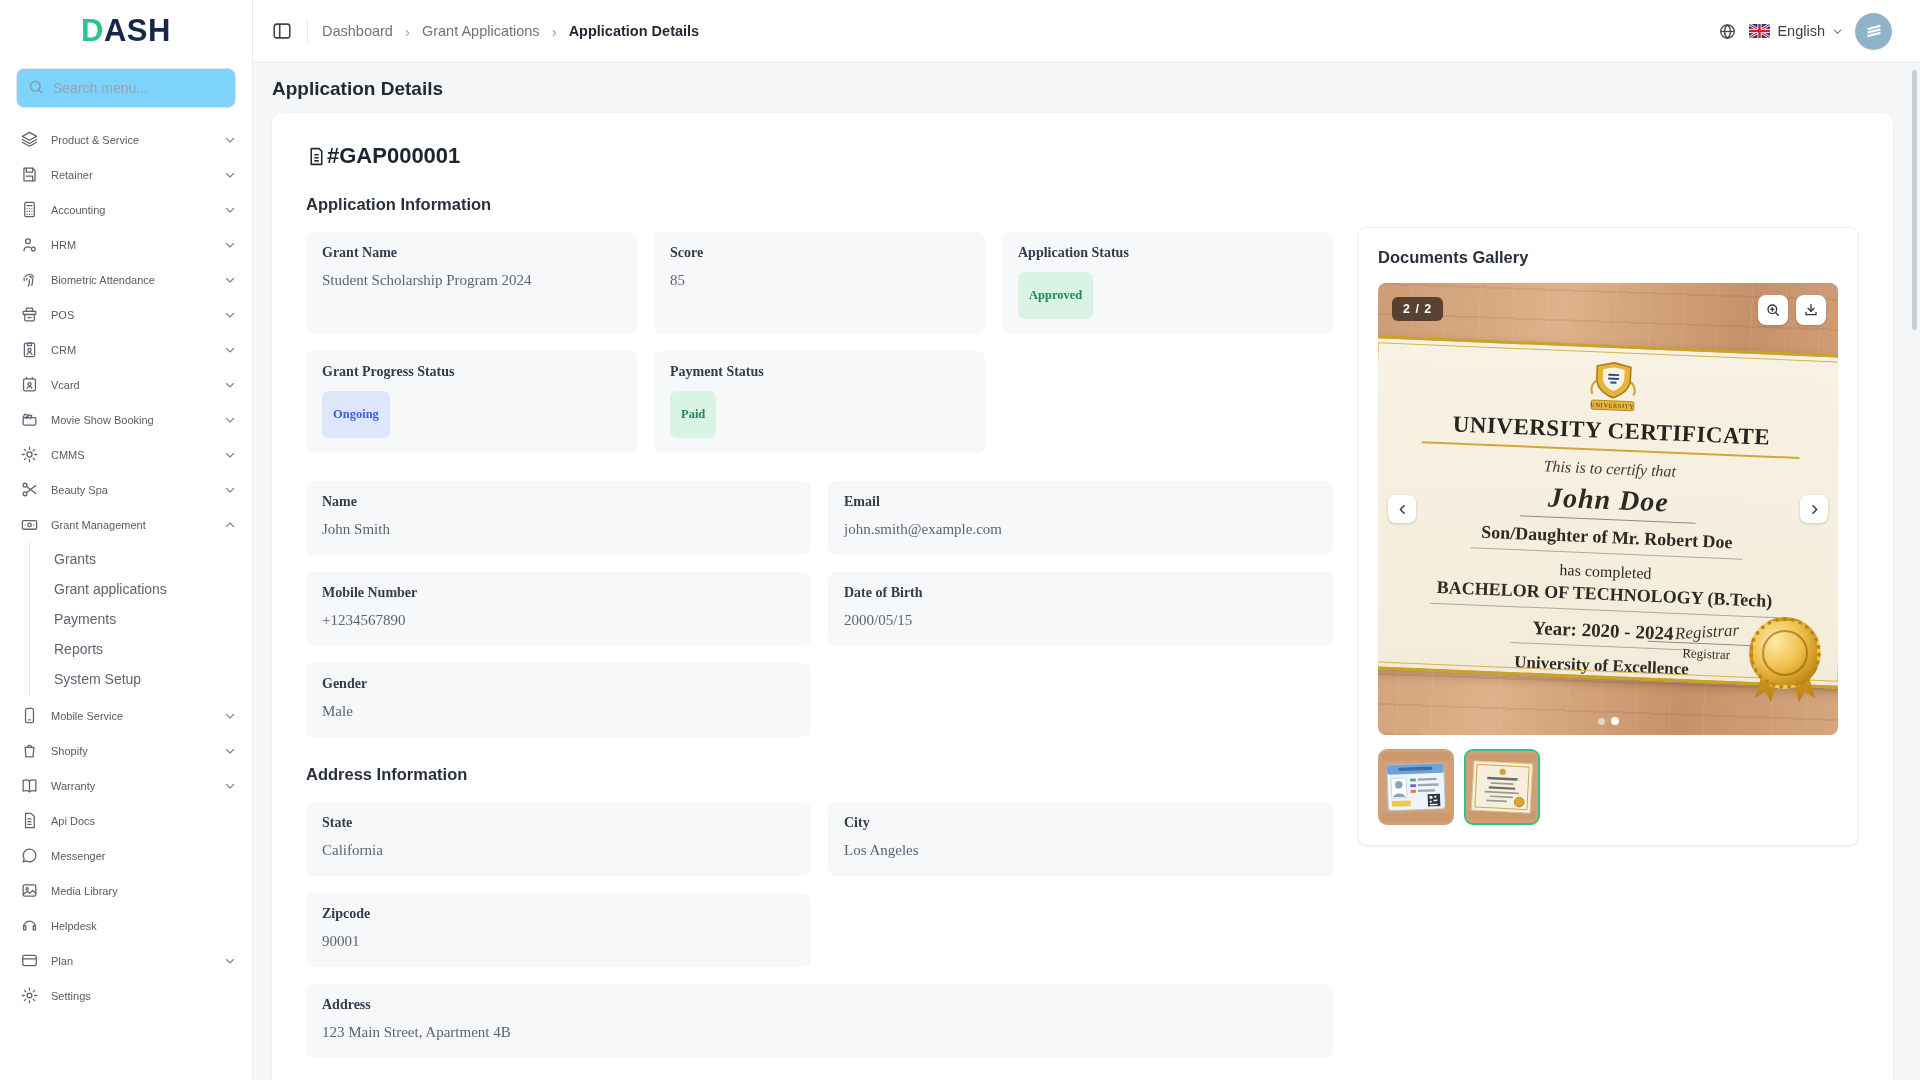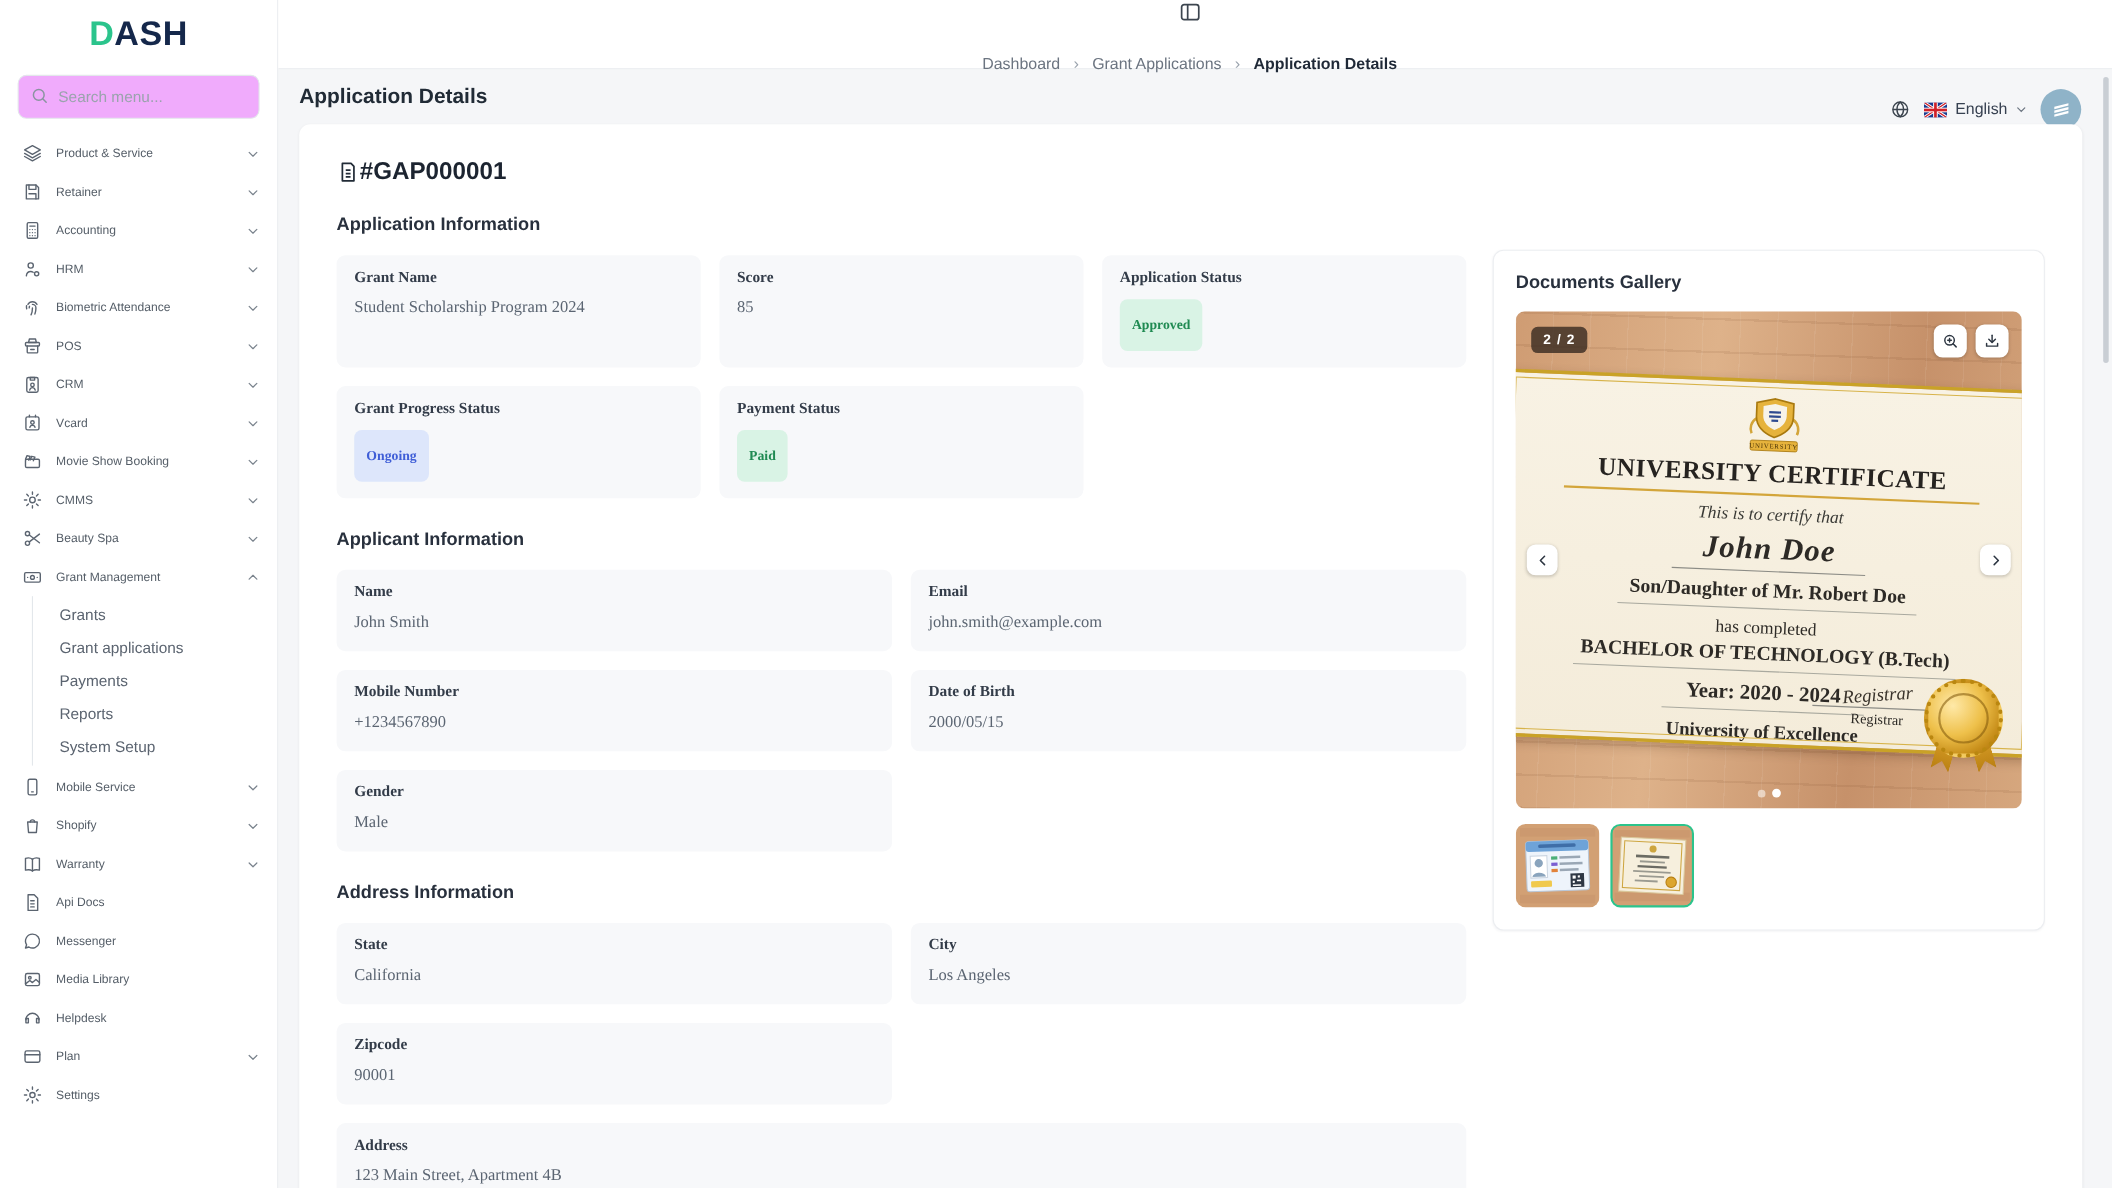--- a/index.html
+++ b/index.html
@@ -9,37 +9,37 @@
 
   
   .sidebar { width:253px; min-width:253px; background:#fff; border-right:1px solid #e9ebef;
     height:100%; overflow:hidden; }
   .logo { height:62px; display:flex; align-items:center; justify-content:center;
     font-size:31px; font-weight:800; letter-spacing:.5px; }
   .logo .d { color:#2bc48c; }
   .logo .rest { color:#15284b; }
   .searchwrap { margin:6px 16px 12px; position:relative; }
   .searchwrap input { width:100%; height:40px; border:1px solid #e3e7eb; border-radius:8px;
-    padding:0 12px 0 36px; font-size:14px; color:#4b5563; outline:none; background:#f0abfc; }
+    padding:0 12px 0 36px; font-size:14px; color:#4b5563; outline:none; background:#7dd3fc; }
   .searchwrap input::placeholder { color:#9aa3ad; }
   .searchwrap .sic { position:absolute; left:11px; top:10px; width:18px; height:18px; color:#8a94a0; }
   .menu { padding:2px 0 10px; }
   .mi { display:flex; align-items:center; gap:12px; padding:8px 16px 8px 20px; cursor:pointer;
     color:#545d67; font-size:11px; }
   .mi .ic { width:19px; height:19px; flex:0 0 19px; color:#5b6470; display:flex; }
   .mi .ml { flex:1; white-space:nowrap; overflow:hidden; text-overflow:ellipsis; }
   .mi .chev { width:12px; height:12px; color:#7a838d; display:flex; }
   .sub { margin:0 0 2px 29px; border-left:1px solid #e3e7eb; padding:2px 0 2px 16px; }
   .si { padding:7px 8px; font-size:14px; color:#5b6470; cursor:pointer; white-space:nowrap; }
   svg { display:block; width:100%; height:100%; }
 
   
   .main { flex:1; display:flex; flex-direction:column; min-width:0; position:relative; }
   .topbar { height:63px; background:#fff; border-bottom:1px solid #e9ebef;
-    display:flex; align-items:center; padding:0 28px 0 18px; gap:14px;flex-direction:column; }
+    display:flex; align-items:center; padding:0 28px 0 18px; gap:14px; }
   .tgl { width:22px; height:22px; color:#3c454f; cursor:pointer; }
   .vdiv { width:1px; height:22px; background:#e5e8ec; }
   .crumbs { display:flex; align-items:center; gap:12px; font-size:14.5px; color:#6b7480; }
   .crumbs .sep { color:#9aa3ad; font-size:15px; }
   .crumbs .link { cursor:pointer; }
   .crumbs .current { color:#1f2937; font-weight:600; }
   .tright { margin-left:auto; display:flex; align-items:center; gap:12px; }
   .globe { width:19px; height:19px; color:#3c454f; cursor:pointer; }
   .lang { display:flex; align-items:center; gap:7px; cursor:pointer; }
   .flag { width:21px; height:14px; border-radius:2px; overflow:hidden; }
@@ -548,21 +548,20 @@
                     <div class="flabel">Grant Progress Status</div>
                     <div class="fvalue"><span class="badge blue">Ongoing</span></div>
                   </div>
                   <div class="fbox">
                     <div class="flabel">Payment Status</div>
                     <div class="fvalue"><span class="badge green">Paid</span></div>
                   </div>
                 </div>
               </section>
               <section class="sect">
-                <h2>Applicant Information</h2>
                 <div class="fgrid cols-2">
                   <div class="fbox">
                     <div class="flabel">Name</div>
                     <div class="fvalue">John Smith</div>
                   </div>
                   <div class="fbox">
                     <div class="flabel">Email</div>
                     <div class="fvalue">john.smith@example.com</div>
                   </div>
                   <div class="fbox">

